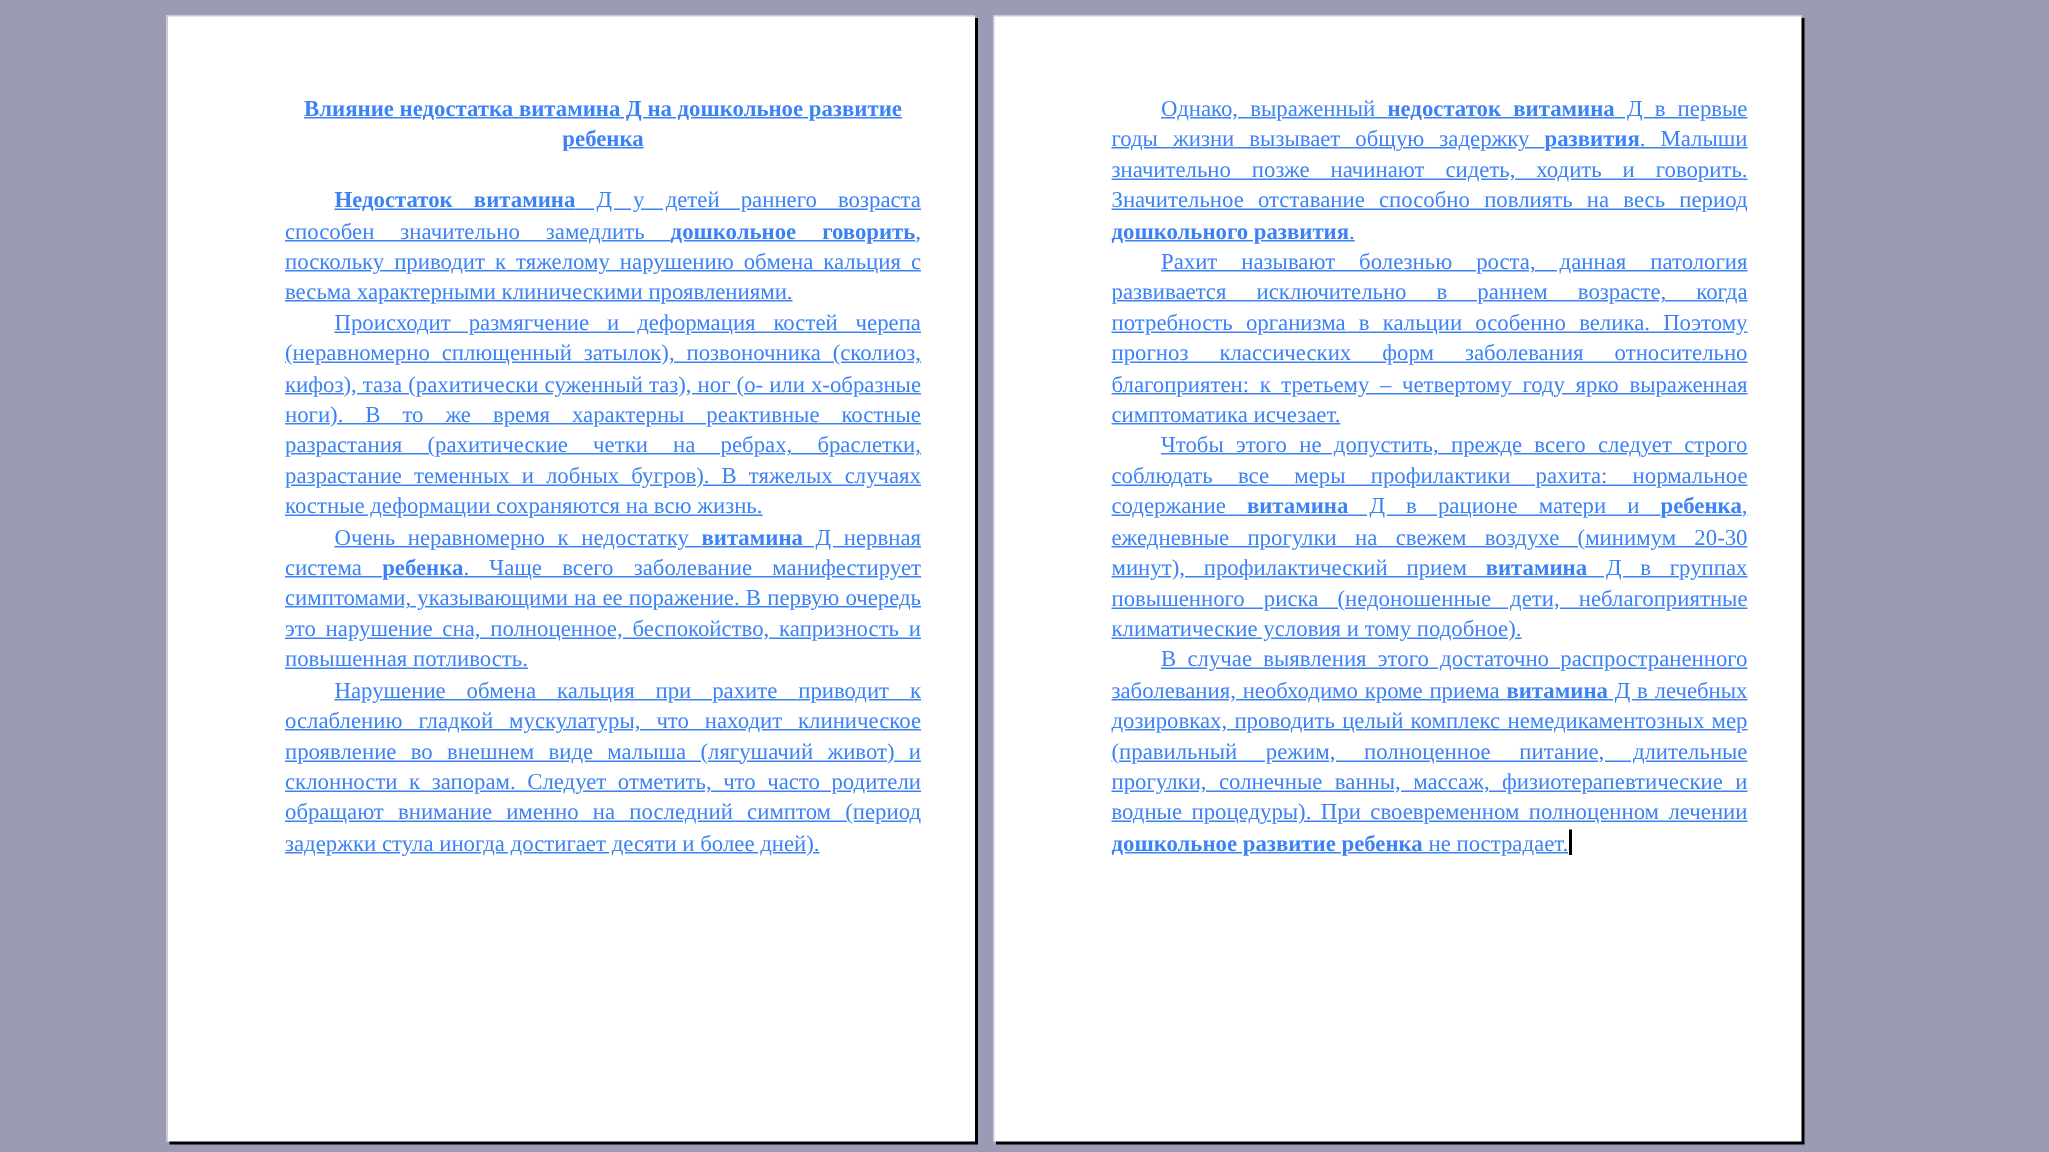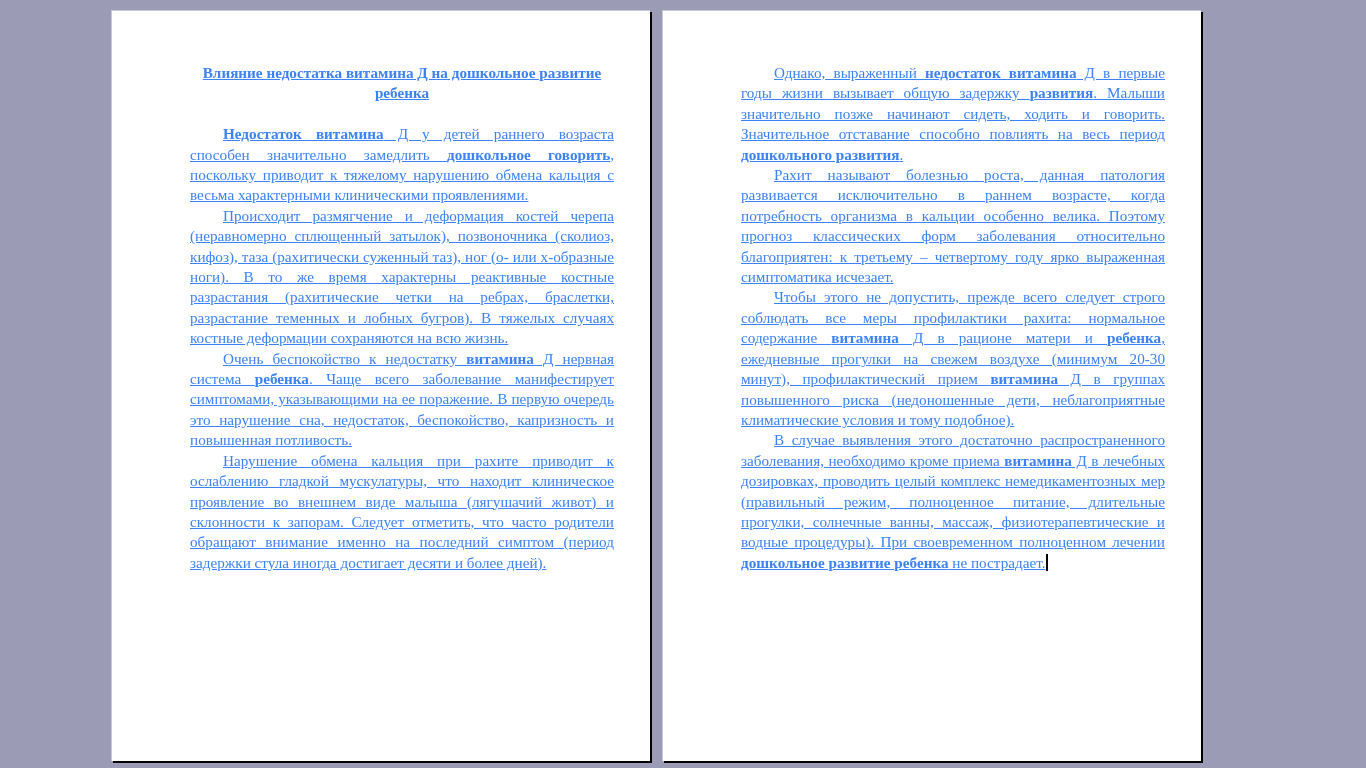--- a/index.html
+++ b/index.html
@@ -57,21 +57,21 @@
 </style>
 </head>
 <body>
 
 <div class="page left">
   <div class="content">
     <p class="title">Влияние недостатка витамина Д на дошкольное развитие ребенка</p>
     <div>
         <p class="para"><b>Недостаток витамина</b><span> Д у детей раннего возраста способен значительно замедлить </span><b>дошкольное говорить</b><span>, поскольку приводит к тяжелому нарушению обмена кальция с весьма характерными клиническими проявлениями.</span></p>
         <p class="para"><span>Происходит размягчение и деформация костей черепа (неравномерно сплющенный затылок), позвоночника (сколиоз, кифоз), таза (рахитически суженный таз), ног (о- или х-образные ноги). В то же время характерны реактивные костные разрастания (рахитические четки на ребрах, браслетки, разрастание теменных и лобных бугров). В тяжелых случаях костные деформации сохраняются на всю жизнь.</span></p>
-        <p class="para"><span>Очень беспокойство к недостатку </span><b>витамина</b><span> Д нервная система </span><b>ребенка</b><span>. Чаще всего заболевание манифестирует симптомами, указывающими на ее поражение. В первую очередь это нарушение сна, недостаток, беспокойство, капризность и повышенная потливость.</span></p>
+        <p class="para"><span>Очень неравномерно к недостатку </span><b>витамина</b><span> Д нервная система </span><b>ребенка</b><span>. Чаще всего заболевание манифестирует симптомами, указывающими на ее поражение. В первую очередь это нарушение сна, полноценное, беспокойство, капризность и повышенная потливость.</span></p>
         <p class="para"><span>Нарушение обмена кальция при рахите приводит к ослаблению гладкой мускулатуры, что находит клиническое проявление во внешнем виде малыша (лягушачий живот) и склонности к запорам. Следует отметить, что часто родители обращают внимание именно на последний симптом (период задержки стула иногда достигает десяти и более дней).</span></p>
       </div>
   </div>
 </div>
 
 <div class="page right">
   <div class="content">
     <div>
         <p class="para"><span>Однако, выраженный </span><b>недостаток витамина</b><span> Д в первые годы жизни вызывает общую задержку </span><b>развития</b><span>. Малыши значительно позже начинают сидеть, ходить и говорить. Значительное отставание способно повлиять на весь период </span><b>дошкольного развития</b><span>.</span></p>
         <p class="para"><span>Рахит называют болезнью роста, данная патология развивается исключительно в раннем возрасте, когда потребность организма в кальции особенно велика. Поэтому прогноз классических форм заболевания относительно благоприятен: к третьему – четвертому году ярко выраженная симптоматика исчезает.</span></p>

